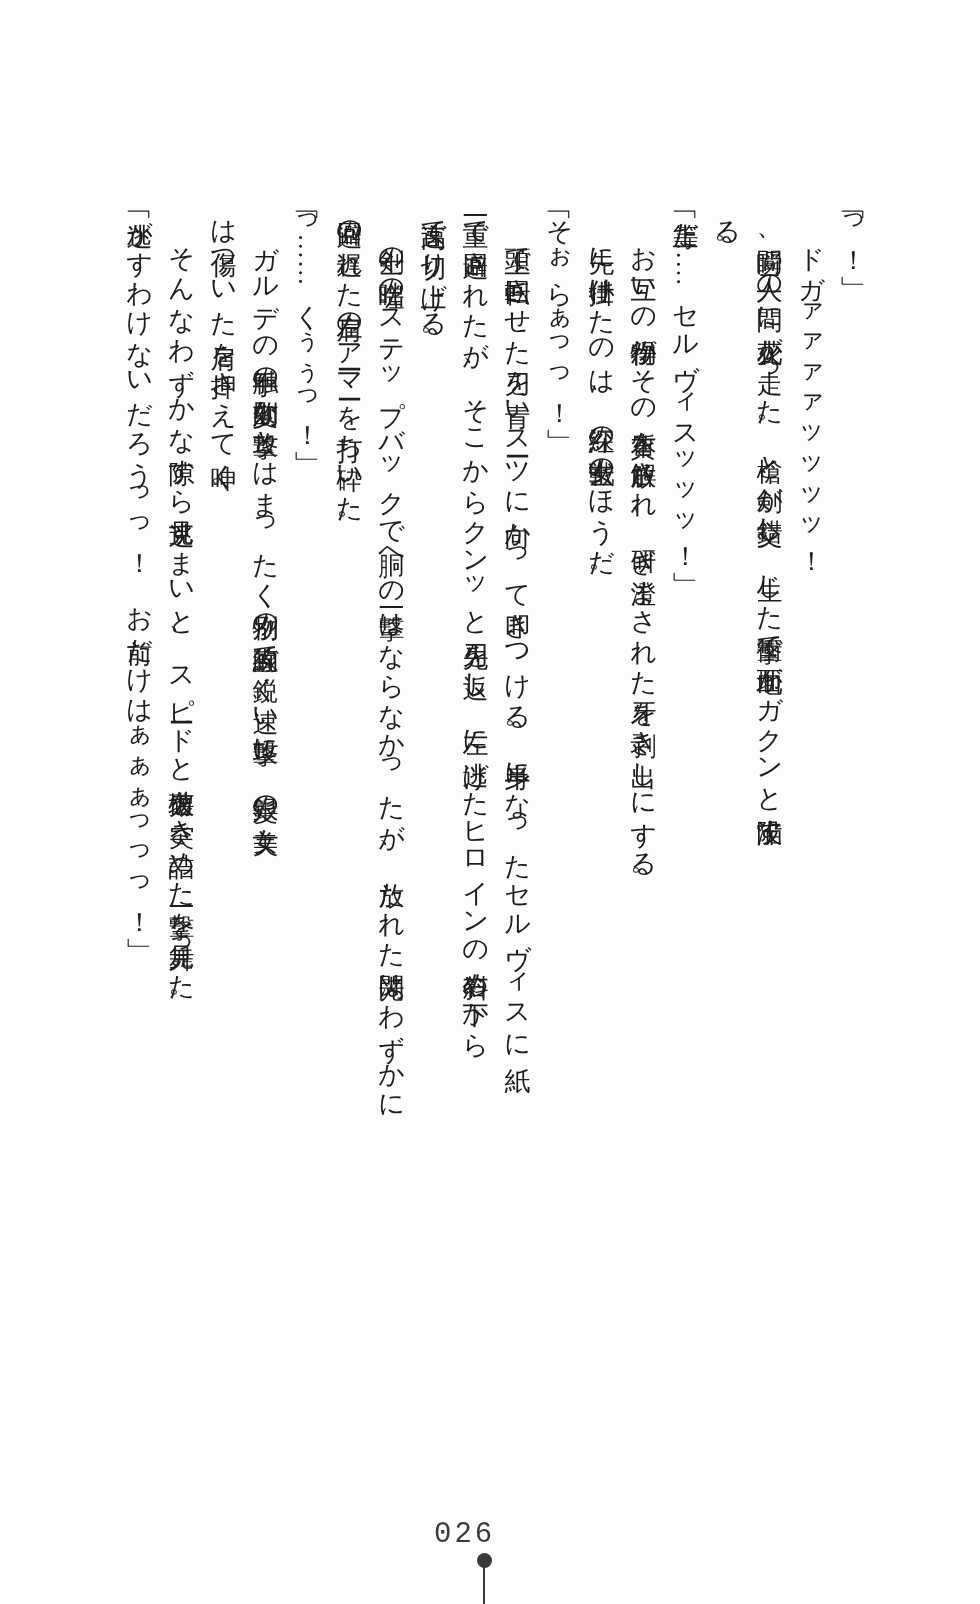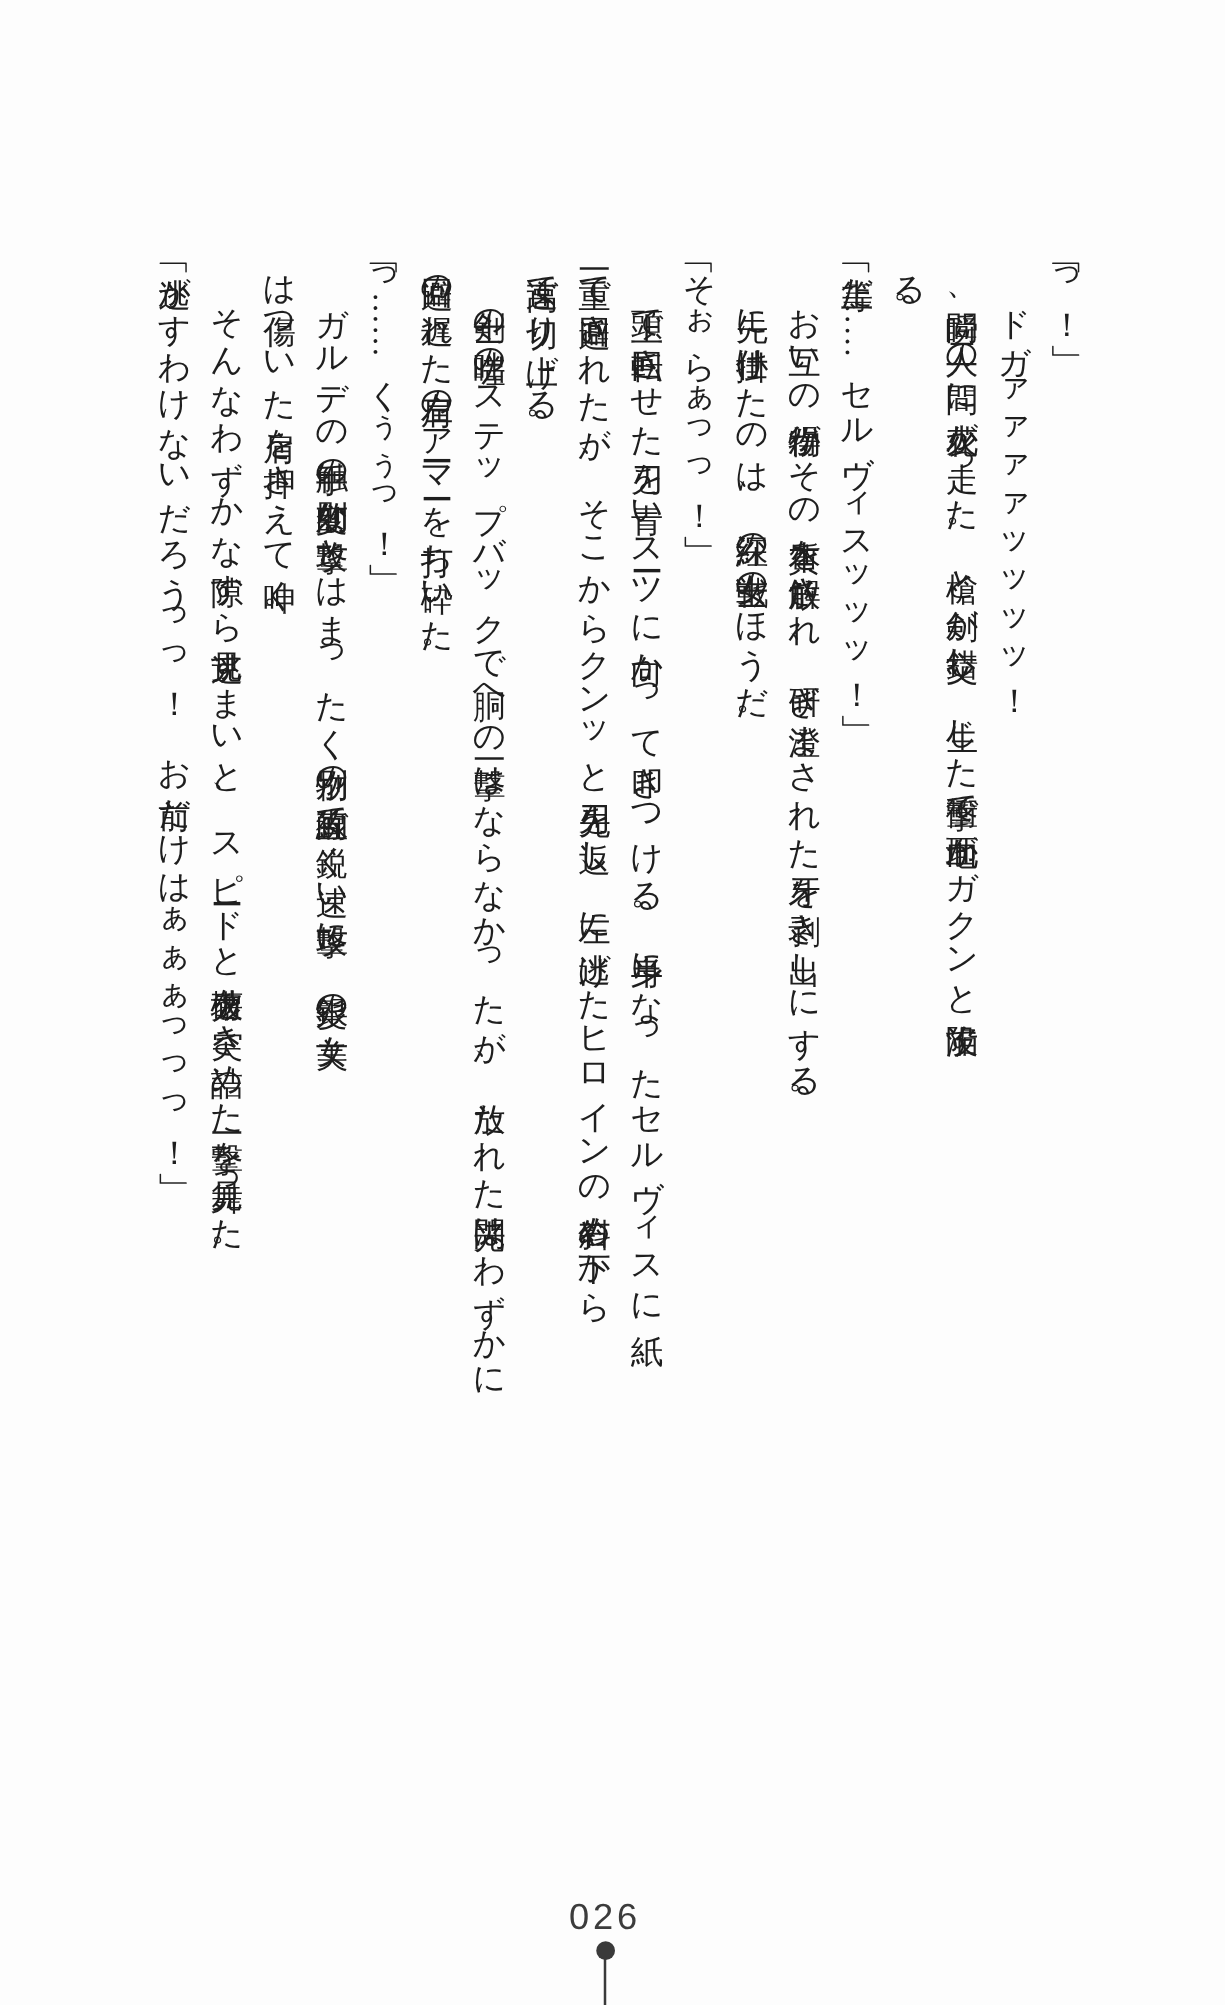--- a/index.html
+++ b/index.html
@@ -41,22 +41,21 @@
     left: 0;
     top: 1510px;
     width: 980px;
     height: 94px;
   }
   .page-number {
     position: absolute;
     left: 434px;
     top: 8px;
     width: 100px;
-    text-align: center;
-    font-family: Liberation Sans, sans-serif;
+    font-family: Liberation Mono, monospace;
     font-size: 29px;
     font-weight: 400;
     letter-spacing: 3px;
     color: #3c3c3c;
   }
   .footer-dot {
     position: absolute;
     left: 477px;
     top: 43px;
     width: 15px;

